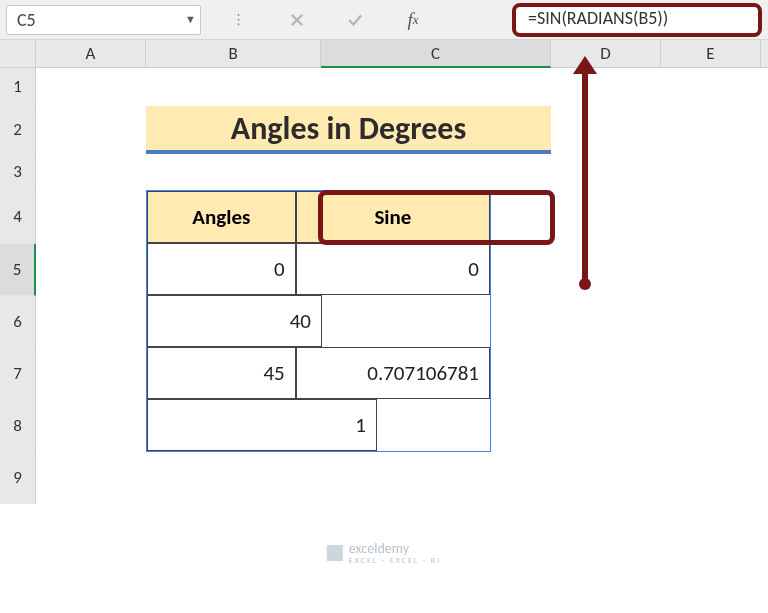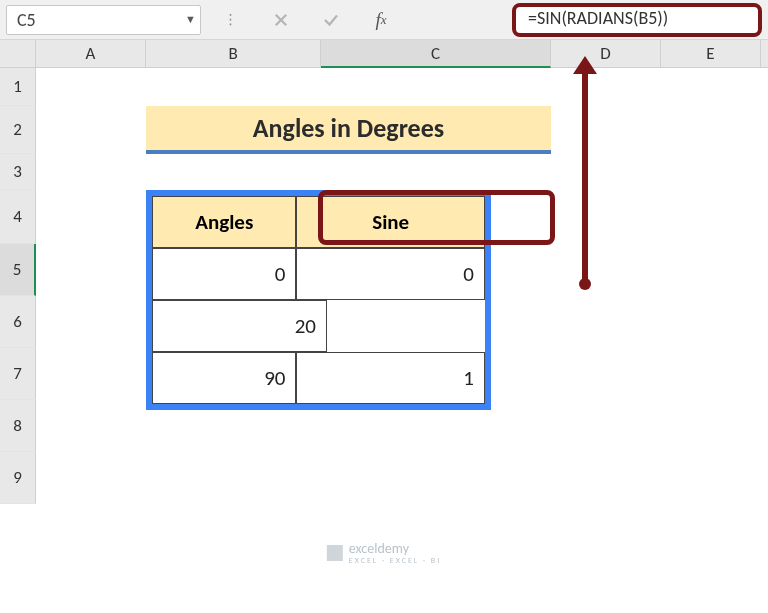--- a/index.html
+++ b/index.html
@@ -13,21 +13,21 @@
   }
 
   
   .top-bar {
     display: flex;
     align-items: center;
     height: 40px;
     background: #f0f0f0;
     border-bottom: 1px solid #d6d6d6;
     padding: 4px 6px;
-    gap: 10px;
+    gap: 18px;
   }
   .name-box-wrap {
     display: flex;
     align-items: center;
     background: #ffffff;
     border: 1px solid #c8c8c8;
     border-radius: 2px;
     padding: 0 4px 0 10px;
     height: 30px;
     width: 195px;
@@ -146,32 +146,32 @@
     position: absolute;
     left: 110px;
     top: 38px;
     width: 405px;
     height: 48px;
     background: #ffeab1;
     border-bottom: 4px solid #4a7ec0;
     display: flex;
     align-items: center;
     justify-content: center;
-    font-size: 26px;
+    font-size: 32px;
     font-weight: bold;
     color: #2c2c2c;
   }
 
   
   .data-table {
     position: absolute;
     left: 110px;
     top: 122px;
     width: 345px;
-    border: 6px solid #3b82f6;
+    border: 1px solid #3b82f6;
     border-collapse: collapse;
   }
   .data-table .th, .data-table .td {
     border: 1px solid #444;
     height: 52px;
     display: flex;
     align-items: center;
     padding: 0 10px;
     font-size: 21px;
   }
@@ -311,24 +311,27 @@
       <div class="data-table">
         <div class="row">
           <div class="th c1">Angles</div>
           <div class="th c2">Sine</div>
         </div>
         <div class="row">
           <div class="td c1">0</div>
           <div class="td c2">0</div>
         </div>
         <div class="row">
-          <div class="td c1">20</div>
-        </div>
-        <div class="row">
-          <div class="td c1">90</div>
+          <div class="td c1">40</div>
+        </div>
+        <div class="row">
+          <div class="td c1">45</div>
+          <div class="td c2">0.707106781</div>
+        </div>
+        <div class="row">
           <div class="td c2">1</div>
         </div>
       </div>
 
       <div class="cell-sel sel-c5"></div>
       <div class="arrow-line arrow-v"></div>
       <div class="arrow-head"></div>
       <div class="arrow-tail-dot"></div>
 
     </div>

